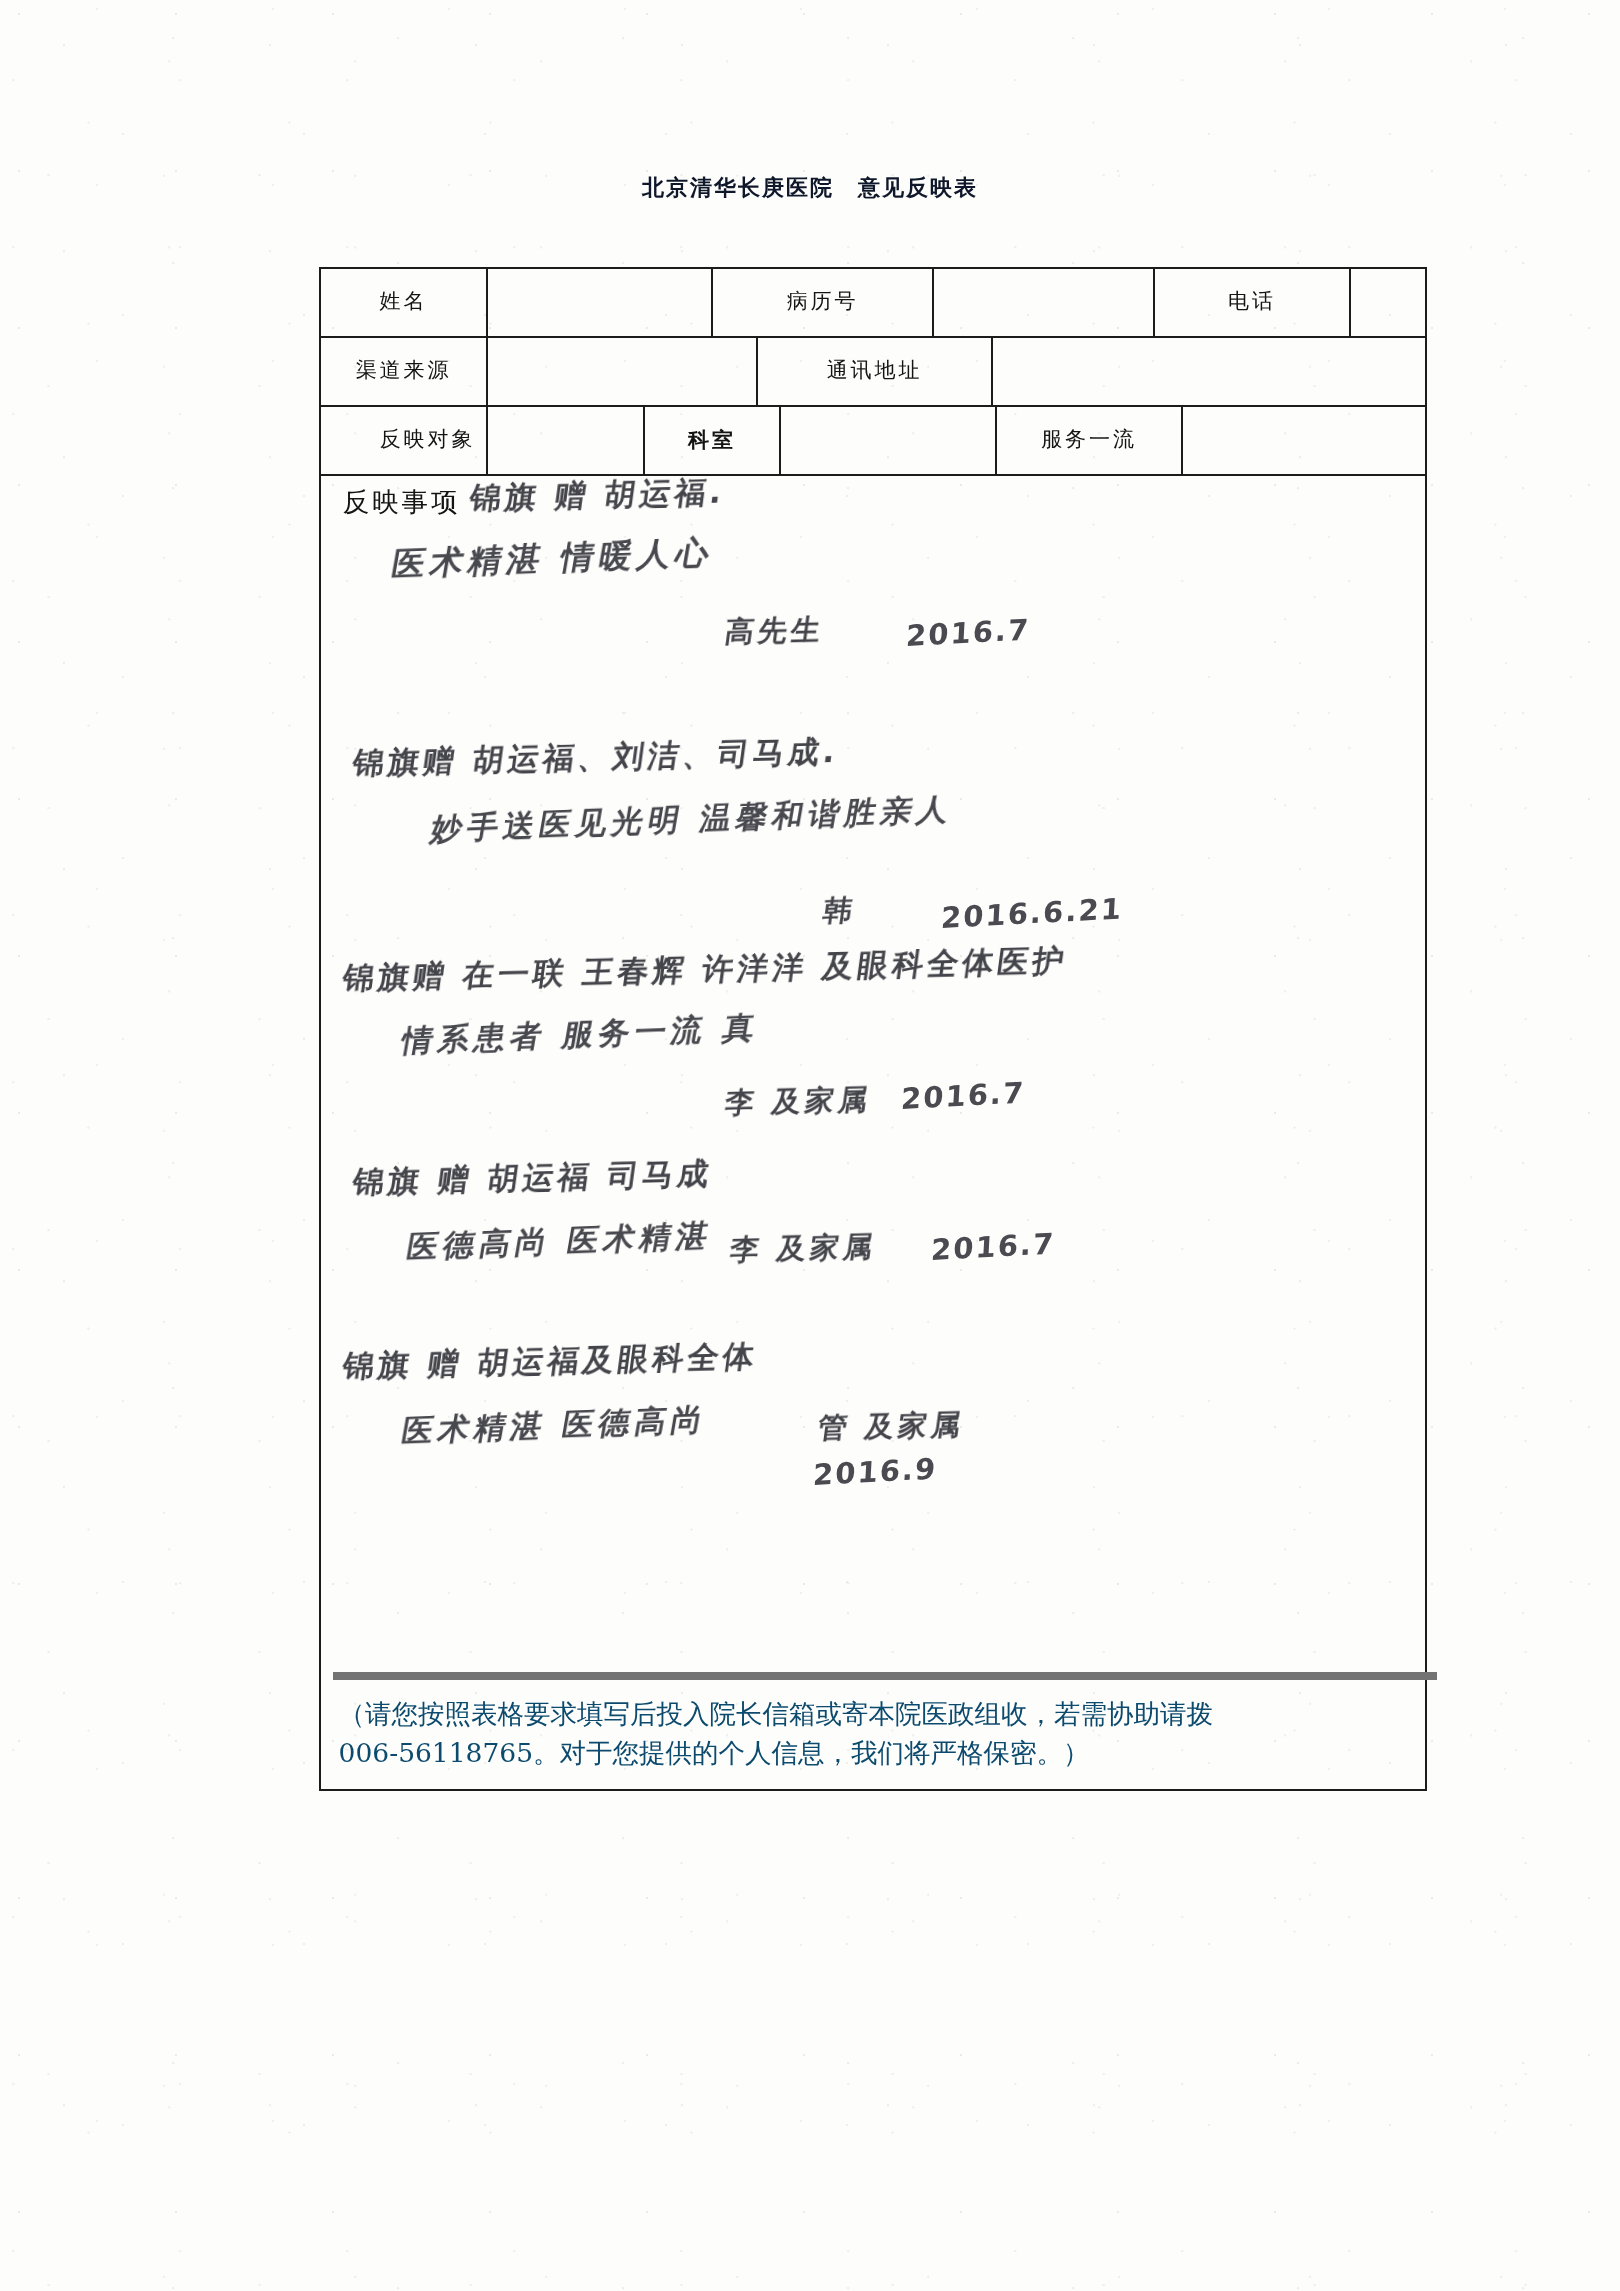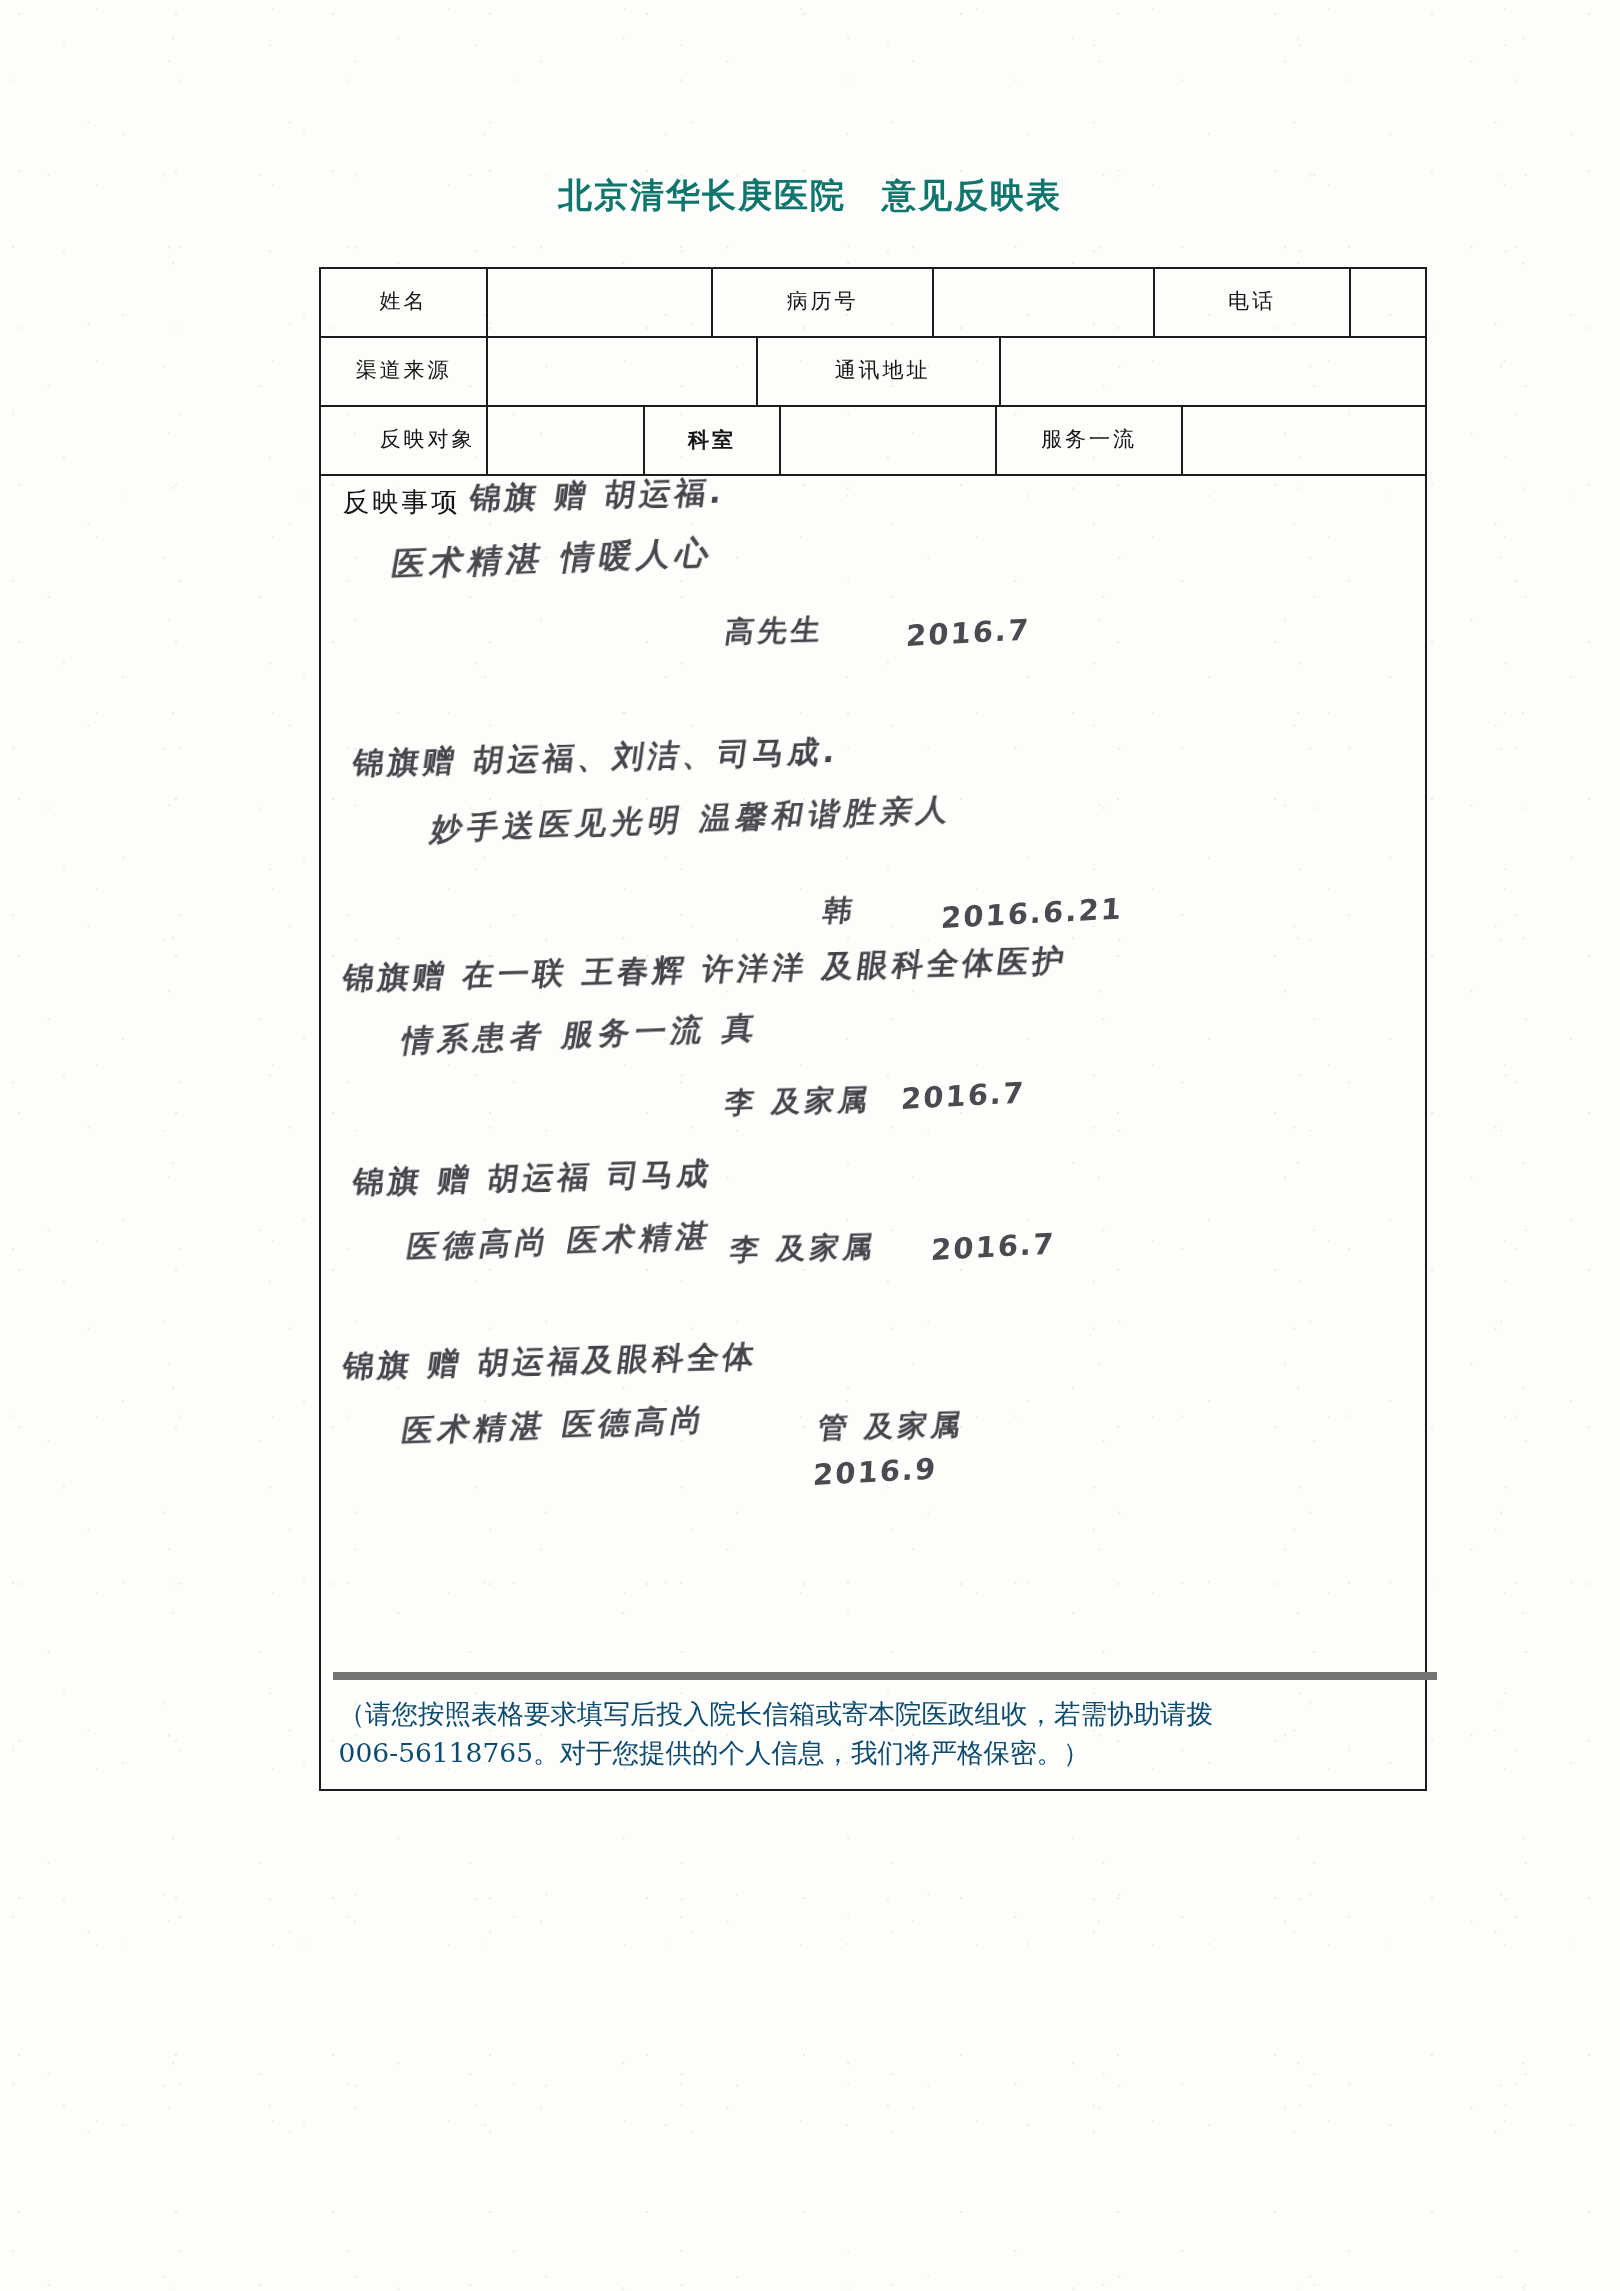--- a/index.html
+++ b/index.html
@@ -42,25 +42,25 @@
                      167px 167px, 201px 201px, 181px 181px, 211px 211px, 191px 191px;
     opacity: .85;
   }
 
   .title {
     position: absolute;
     top: 173px;
     left: 0;
     width: 1620px;
     text-align: center;
-    font-size: 34px;
+    font-size: 22px;
     letter-spacing: 2px;
     font-family: "DejaVu Serif", "Liberation Serif", serif;
     font-weight: 700;
-    color: #0f766e;
+    color: #0f172a;
   }
 
   .form {
     position: absolute;
     left: 319px;
     top: 267px;
     width: 1108px;
     border: 2px solid #1c1c1c;
     box-sizing: border-box;
     background: transparent;
@@ -94,21 +94,21 @@
   .w-label-a { width: 167px; }
   .w-val-a   { width: 225px; }
   .w-label-b { width: 221px; }
   .w-val-b   { width: 221px; }
   .w-label-c { width: 196px; }
   .w-val-c   { flex: 1; }
 
   
   .w2-label-a { width: 167px; }
   .w2-val-a   { width: 270px; }
-  .w2-label-b { width: 235px; margin-left: 8px; }
+  .w2-label-b { width: 235px; }
   .w2-val-b   { flex: 1; }
 
   
   .w3-label-a { width: 167px; padding-left: 48px; }
   .w3-val-a   { width: 157px; }
   .w3-label-b { width: 136px; font-weight: bold; }
   .w3-val-b   { width: 216px; }
   .w3-label-c { width: 186px; }
   .w3-val-c   { flex: 1; }
 

